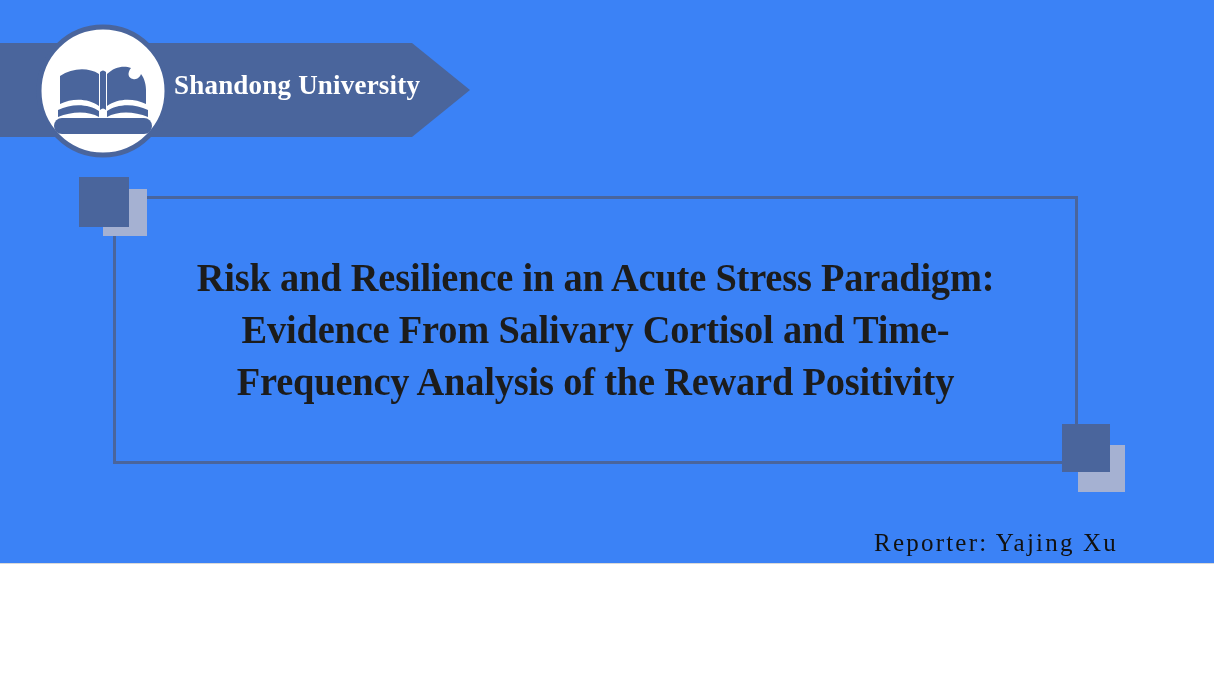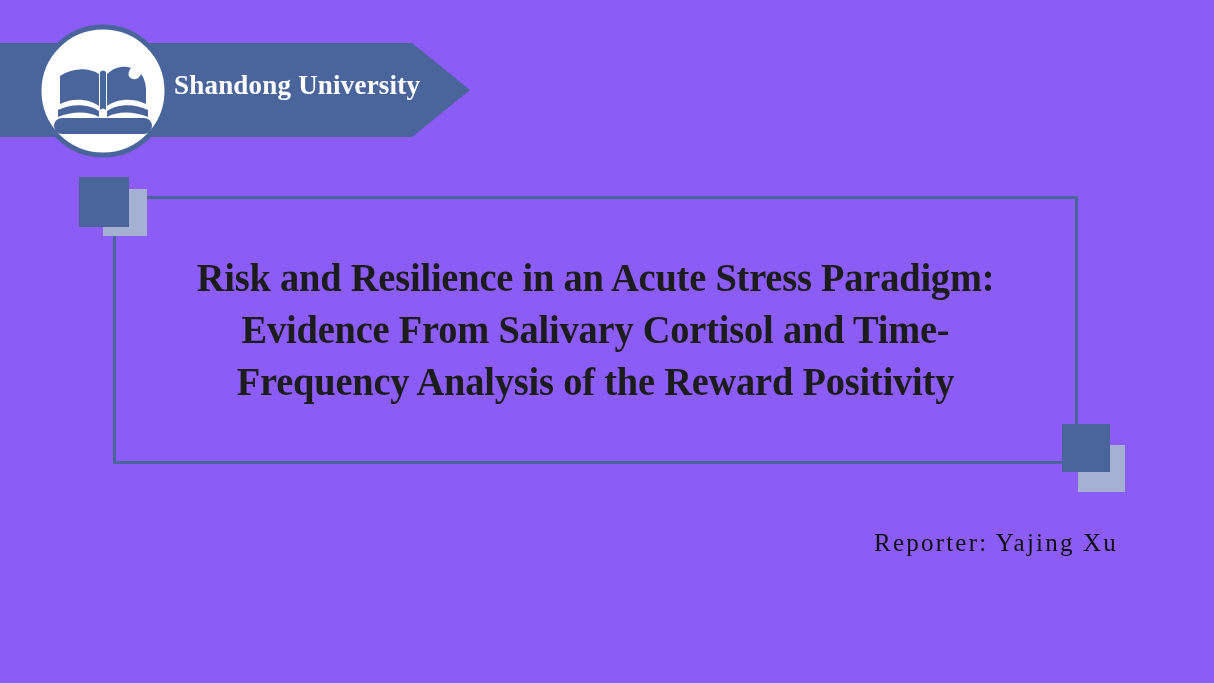--- a/index.html
+++ b/index.html
@@ -7,22 +7,22 @@
     padding: 0;
     background: #ffffff;
   }
   body {
     font-family: "Liberation Serif", serif;
   }
 
   #slide {
     position: relative;
     width: 1214px;
-    height: 684px;
-    background: #8b5cf6;
+    height: 564px;
+    background: #3b82f6;
     overflow: hidden;
     border-bottom: 1px solid #d9d9d9;
     box-sizing: border-box;
   }
 
   
   .banner {
     position: absolute;
     left: 0;
     top: 43px;

